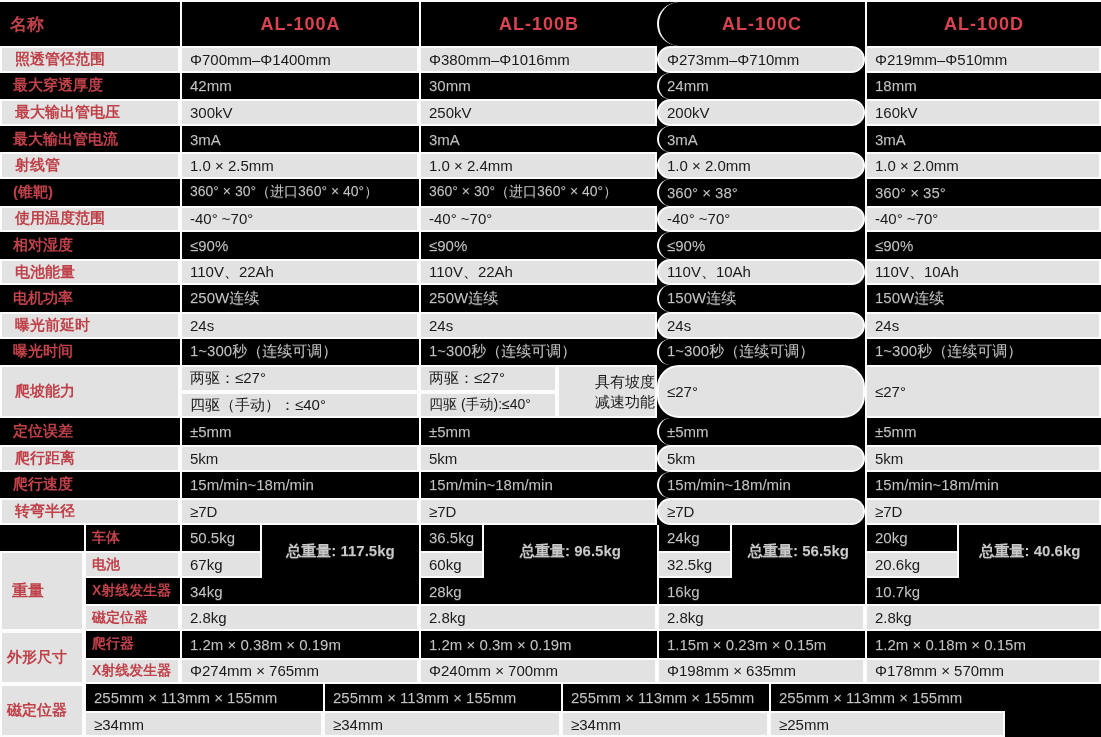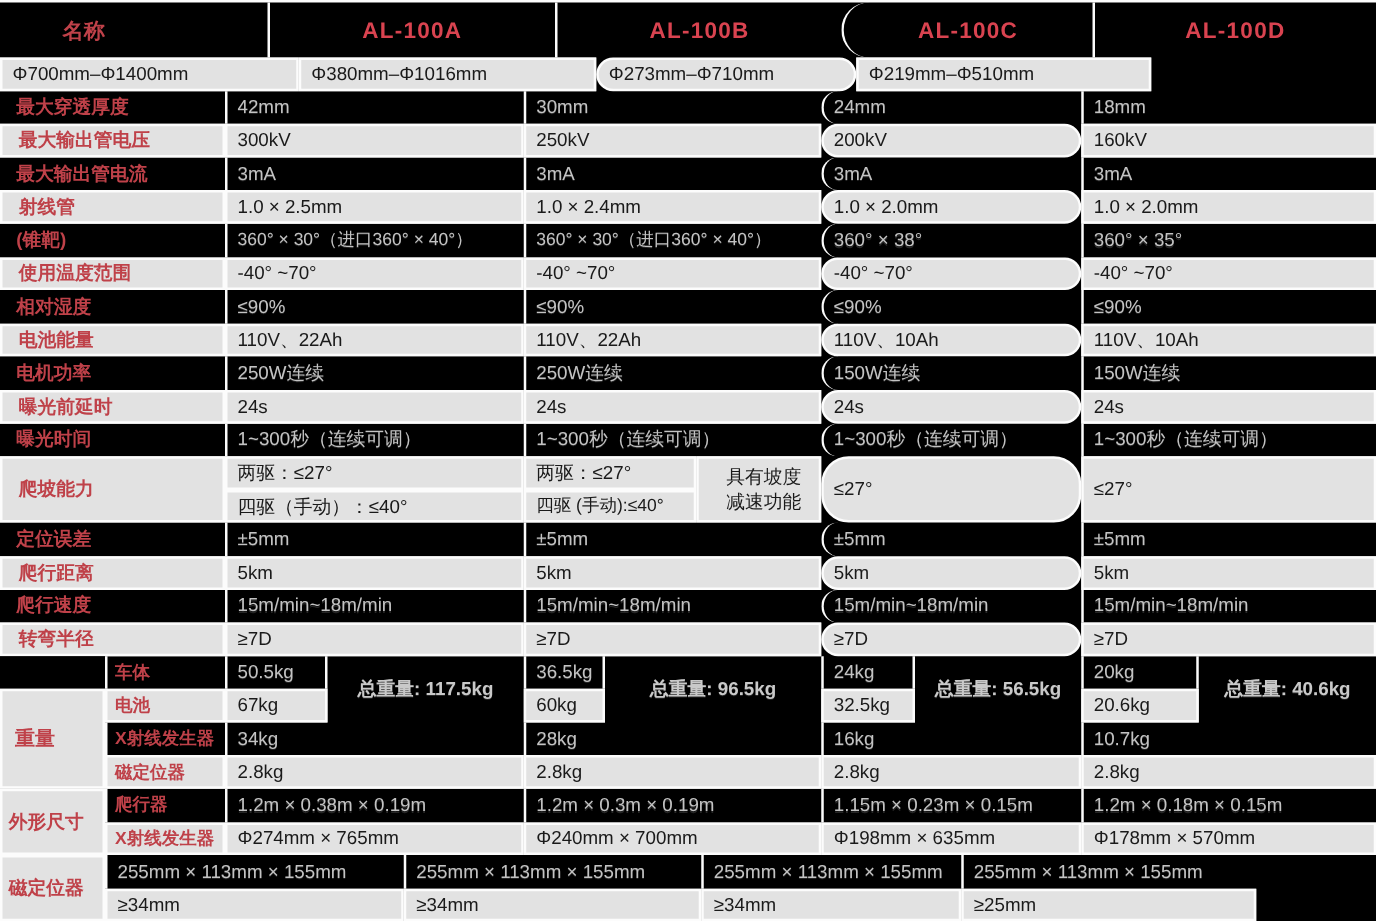--- a/index.html
+++ b/index.html
@@ -3,21 +3,21 @@
 <meta charset="utf-8">
 <style>
   * { box-sizing: border-box; margin: 0; padding: 0; }
   html,body { background:#000; }
   body {
     width:1101px; height:737px; overflow:hidden;
     font-family:"Liberation Sans","DejaVu Sans",sans-serif;
   }
   .tbl { width:1101px; height:737px; display:flex; flex-direction:column; border-top:2px solid #fcfcfc; }
   .row { display:flex; flex-shrink:0; height:26.6px; }
-  .row.hdr { height:44px;padding-left:40px; }
+  .row.hdr { height:44px; }
   .row.h2 { height:53.2px; }
   .row.h4 { height:106.4px; }
   .cell { display:flex; align-items:center; overflow:hidden; white-space:nowrap; }
   .w-lbl { width:180px; } .w-grp { width:84px; } .w-sub { width:96px;justify-content:flex-end; }
   .colA { width:239px; } .colB { width:238px; } .colC { width:208px;border-radius:22px; } .colD { width:236px; }
   .lt { background:#e2e2e2; border:2px solid #fcfcfc; color:#1a1a1a; }
   .dk { color:#c3c3c3; border-left:2px solid #fcfcfc; text-shadow:0 1px 0 rgba(255,255,255,0.15); }
   .dk-sub { border-left:2px solid #fcfcfc; }
   .lbl { color:#bf4149; font-weight:bold; padding-left:13px; font-size:15px; }
   .sub-lbl { padding-left:6px; font-size:14px; }
@@ -28,37 +28,38 @@
   .name-hdr { color:#bf4149; font-weight:bold; font-size:17px; padding-left:10px; }
   .phdr { justify-content:center; color:#d94350; font-weight:bold; font-size:18px; letter-spacing:1px; border-left:2px solid #fcfcfc; }
   .stack { display:flex; flex-direction:column; }
   .stack > .cell { width:100%; }
   .split { display:flex; }
   .r1 { height:26.6px; flex-shrink:0; }
   .r2 { height:53.2px; flex-shrink:0; }
   .r3 { height:79.8px; flex-shrink:0; }
   .br { border-right:2px solid #fcfcfc; }
   .total { flex:1; color:#c9c9c9; font-weight:bold; justify-content:center; font-size:15px; text-shadow:0 1px 0 rgba(255,255,255,0.15); }
-  .note { flex-direction:column; justify-content:center; align-items:center; padding-left:8px; line-height:1.3; font-size:15px; }
+  .note { flex-direction:column; justify-content:center; align-items:flex-end; padding-left:8px; line-height:1.3; font-size:15px; }
   .filler { background:#000; }
 </style>
 </head>
 <body>
 
 <div class="tbl">
 
   <div class="row hdr">
     <div class="cell name-hdr w-lbl">名称</div>
     <div class="cell phdr colA">AL-100A</div>
     <div class="cell phdr colB">AL-100B</div>
     <div class="cell phdr colC">AL-100C</div>
     <div class="cell phdr colD">AL-100D</div>
   </div>
 
   <div class="row">
+    <div class="cell lt lbl w-lbl">照透管径范围</div>
     <div class="cell lt val colA">Φ700mm–Φ1400mm</div>
     <div class="cell lt val colB">Φ380mm–Φ1016mm</div>
     <div class="cell lt val colC">Φ273mm–Φ710mm</div>
     <div class="cell lt val colD">Φ219mm–Φ510mm</div>
   </div>
 
   <div class="row">
     <div class="cell lbl w-lbl">最大穿透厚度</div>
     <div class="cell dk val colA">42mm</div>
     <div class="cell dk val colB">30mm</div>

